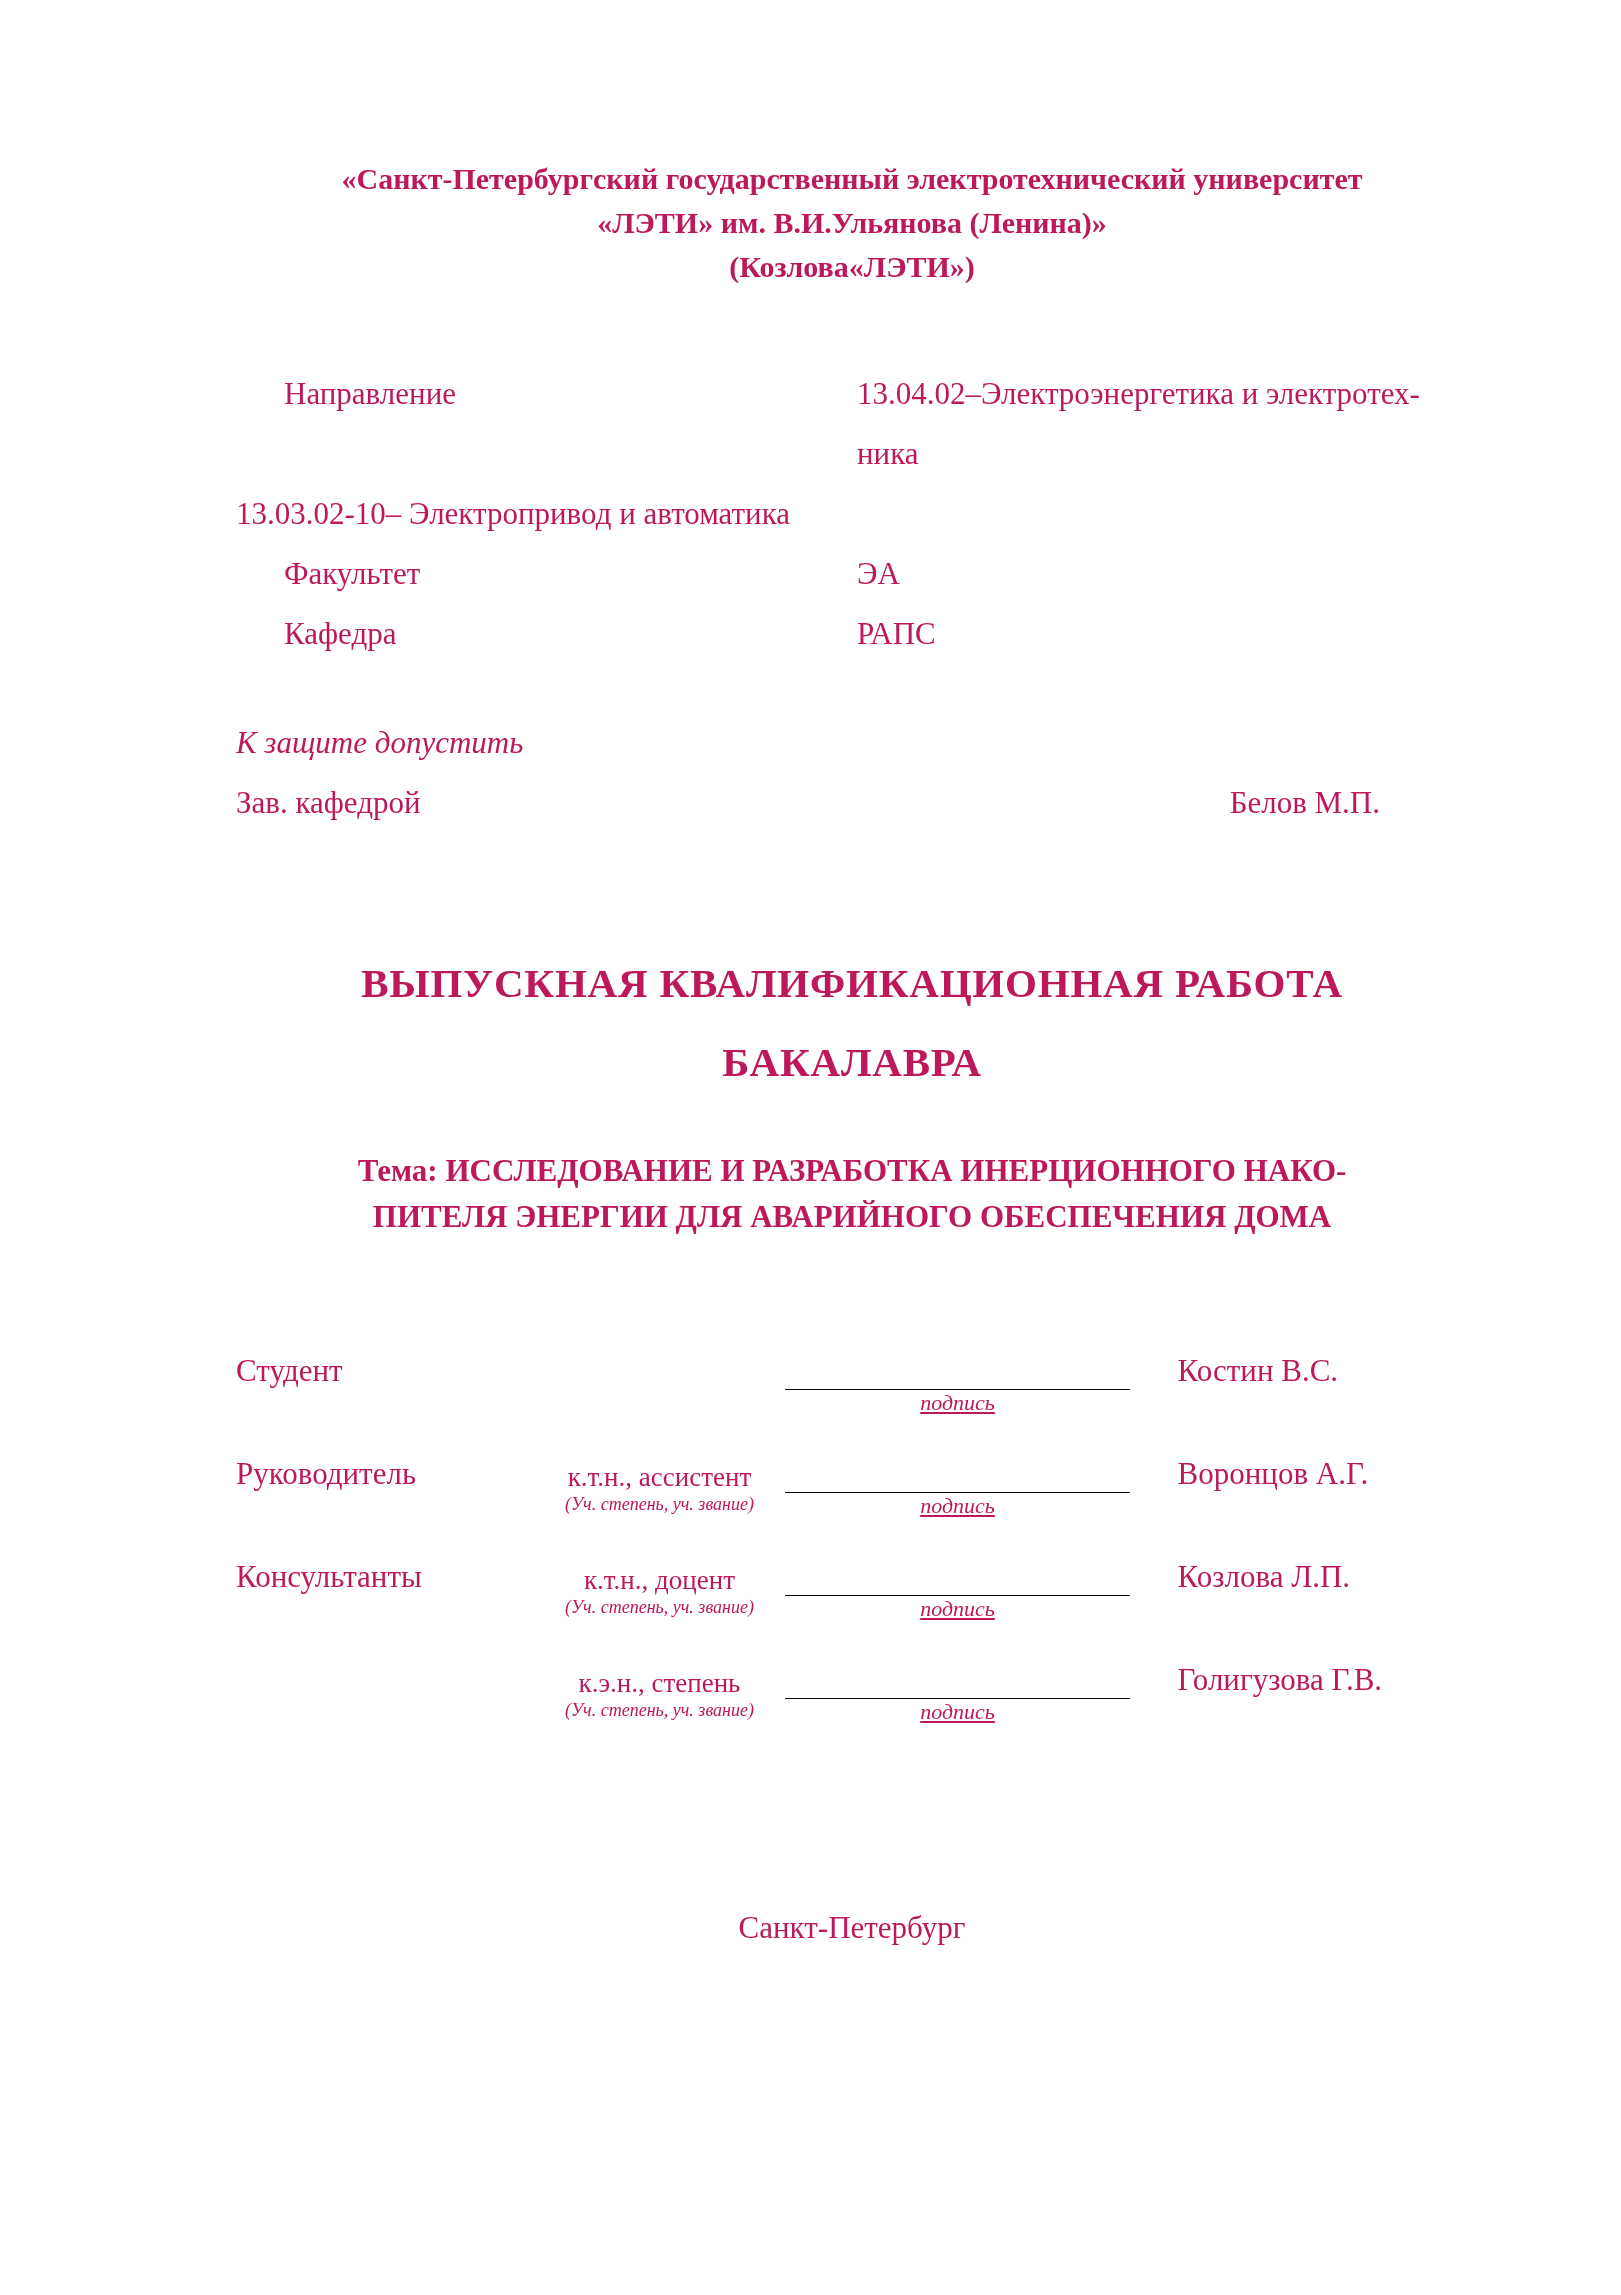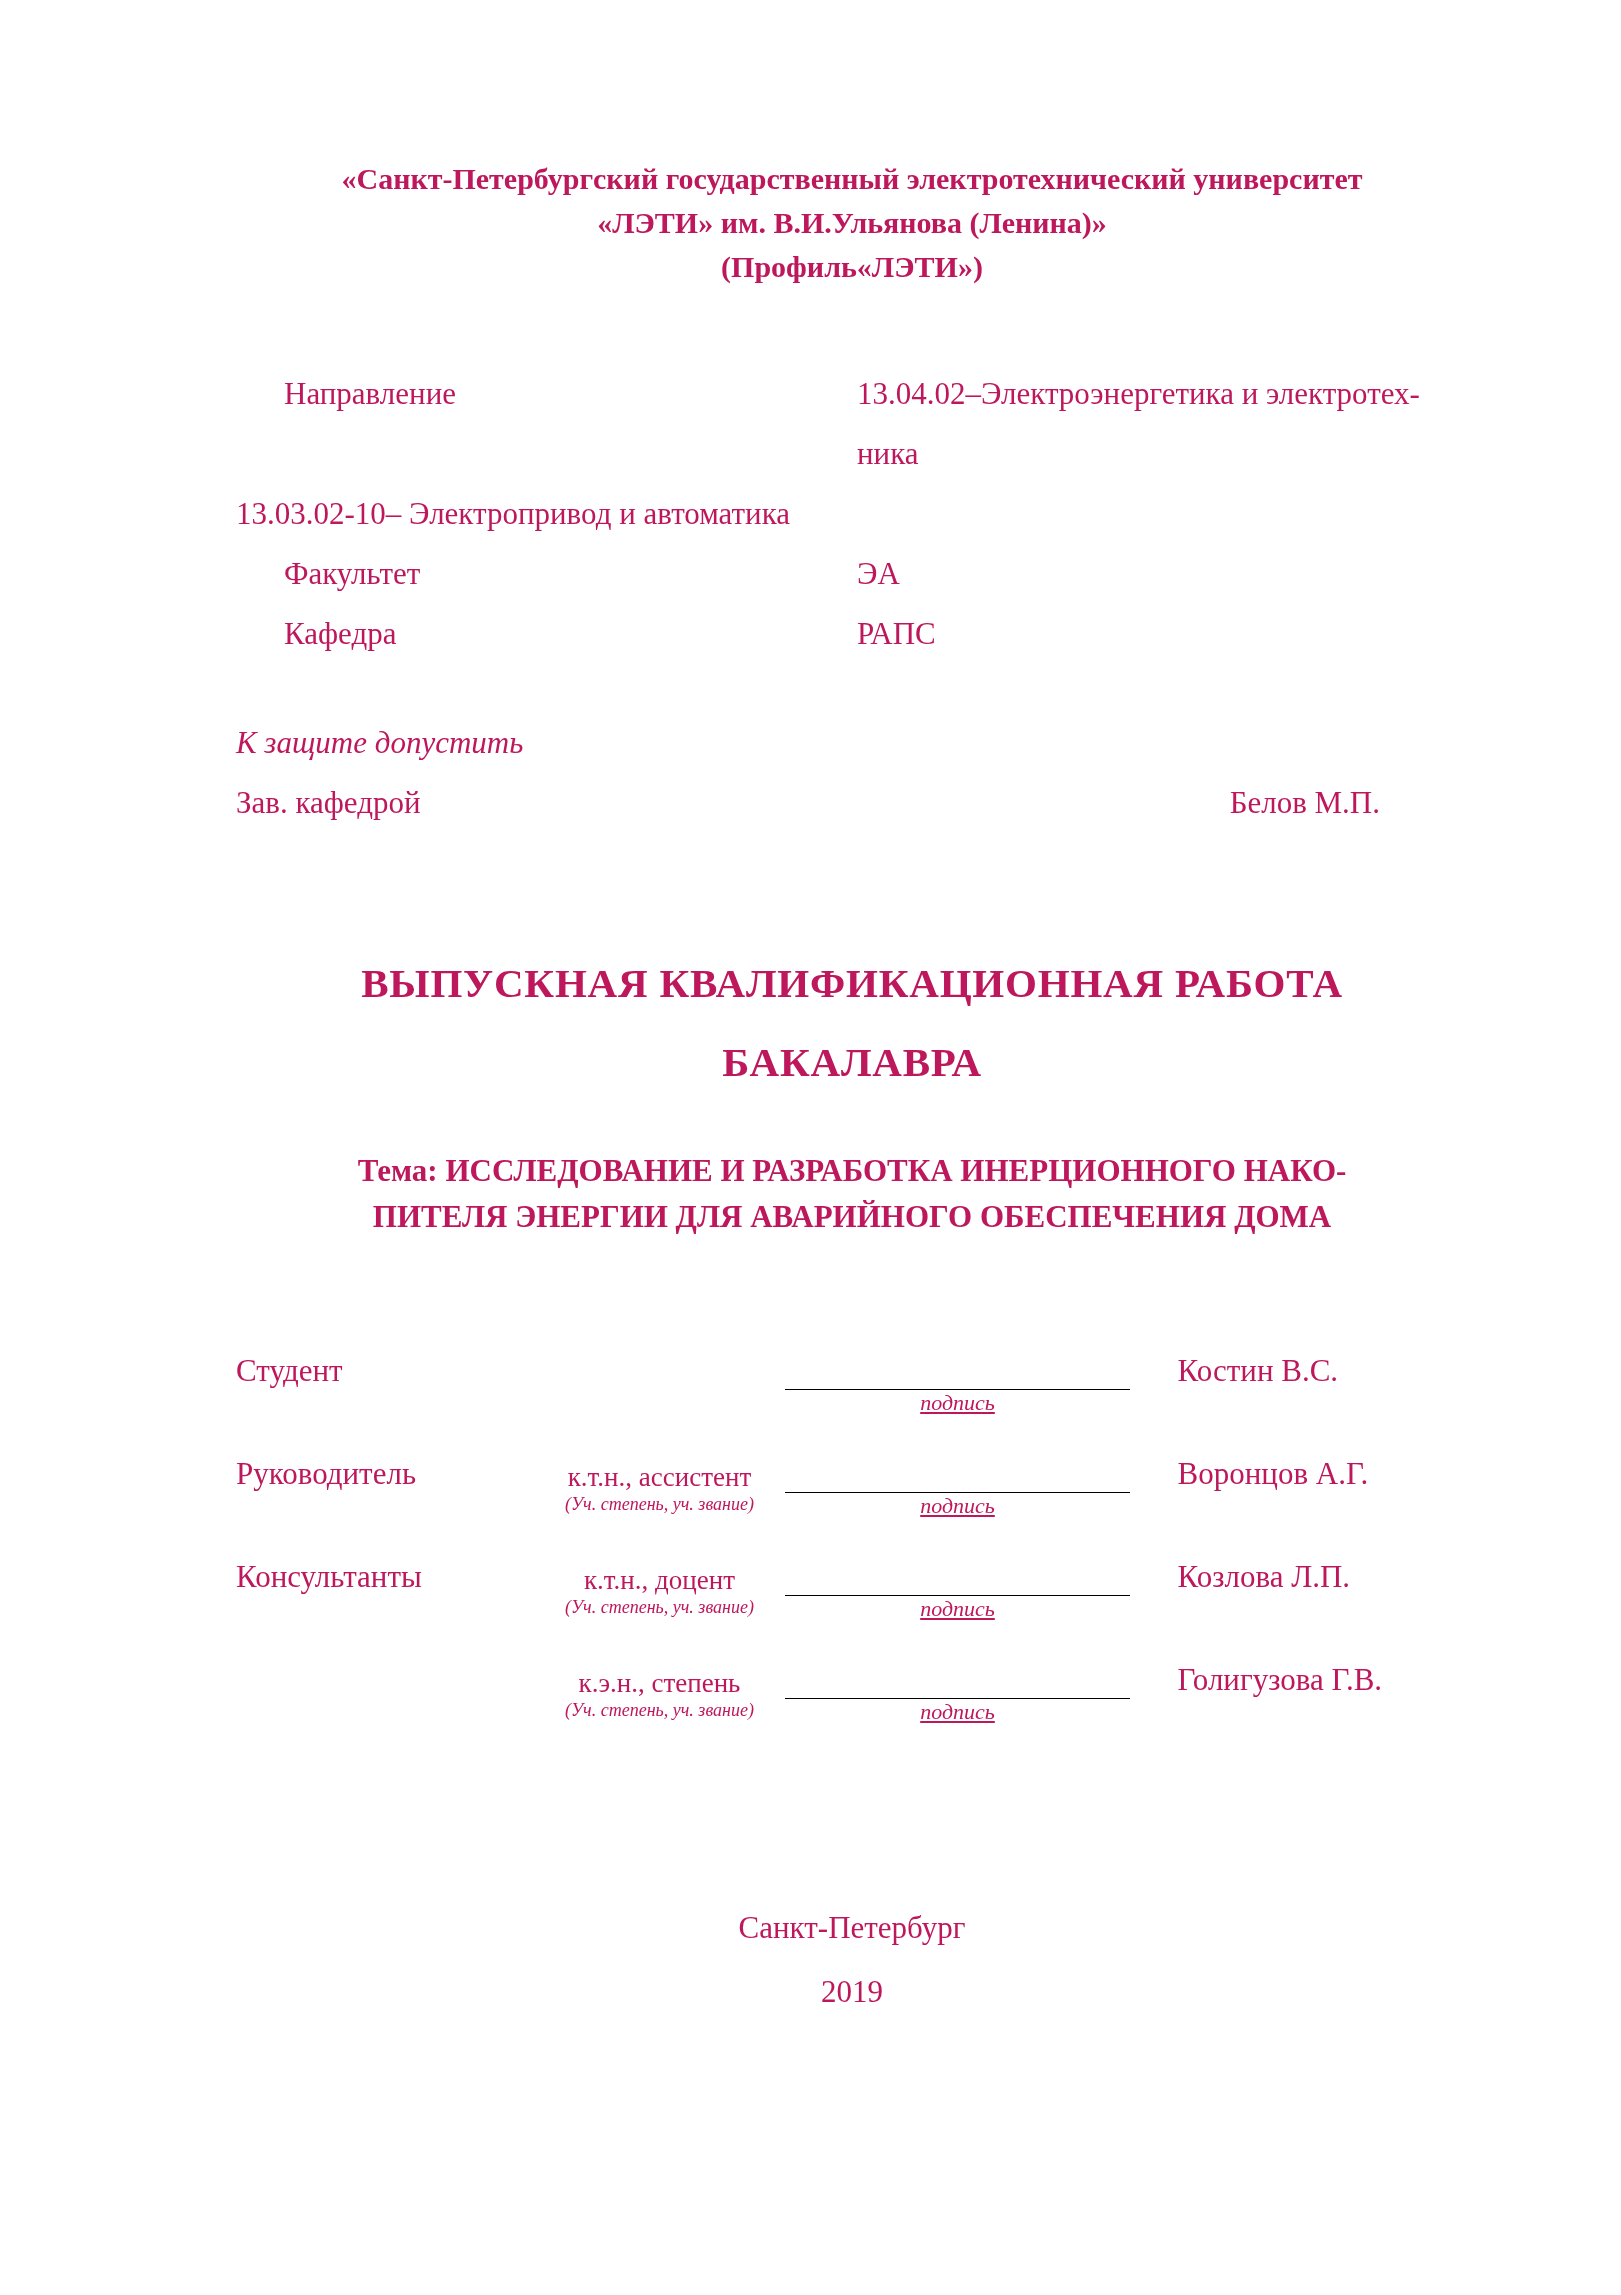--- a/index.html
+++ b/index.html
@@ -138,21 +138,21 @@
   }
 </style>
 </head>
 <body>
 
 <div class="page">
 
   <div class="uni-header">
     <div>«Санкт-Петербургский государственный электротехнический университет</div>
     <div>«ЛЭТИ» им. В.И.Ульянова (Ленина)»</div>
-    <div>(Профиль«ЛЭТИ»)</div>
+    <div>(Козлова«ЛЭТИ»)</div>
   </div>
 
   <div class="fields">
     <div class="field-row">
       <div class="field-label">Направление</div>
       <div class="field-value">13.04.02–Электроэнергетика и электротех-
 ника</div>
     </div>
     <div class="field-row">
       <div class="field-value">13.03.02-10– Электропривод и автоматика</div>
@@ -234,17 +234,16 @@
         <div class="sig-line"></div>
         <div class="sig-caption">подпись</div>
       </div>
       <div class="sig-name">Голигузова Г.В.</div>
     </div>
 
   </div>
 
   <div class="footer">
     <div>Санкт-Петербург</div>
-    <div>2019</div>
   </div>
 
 </div>
 
 
 </body></html>

